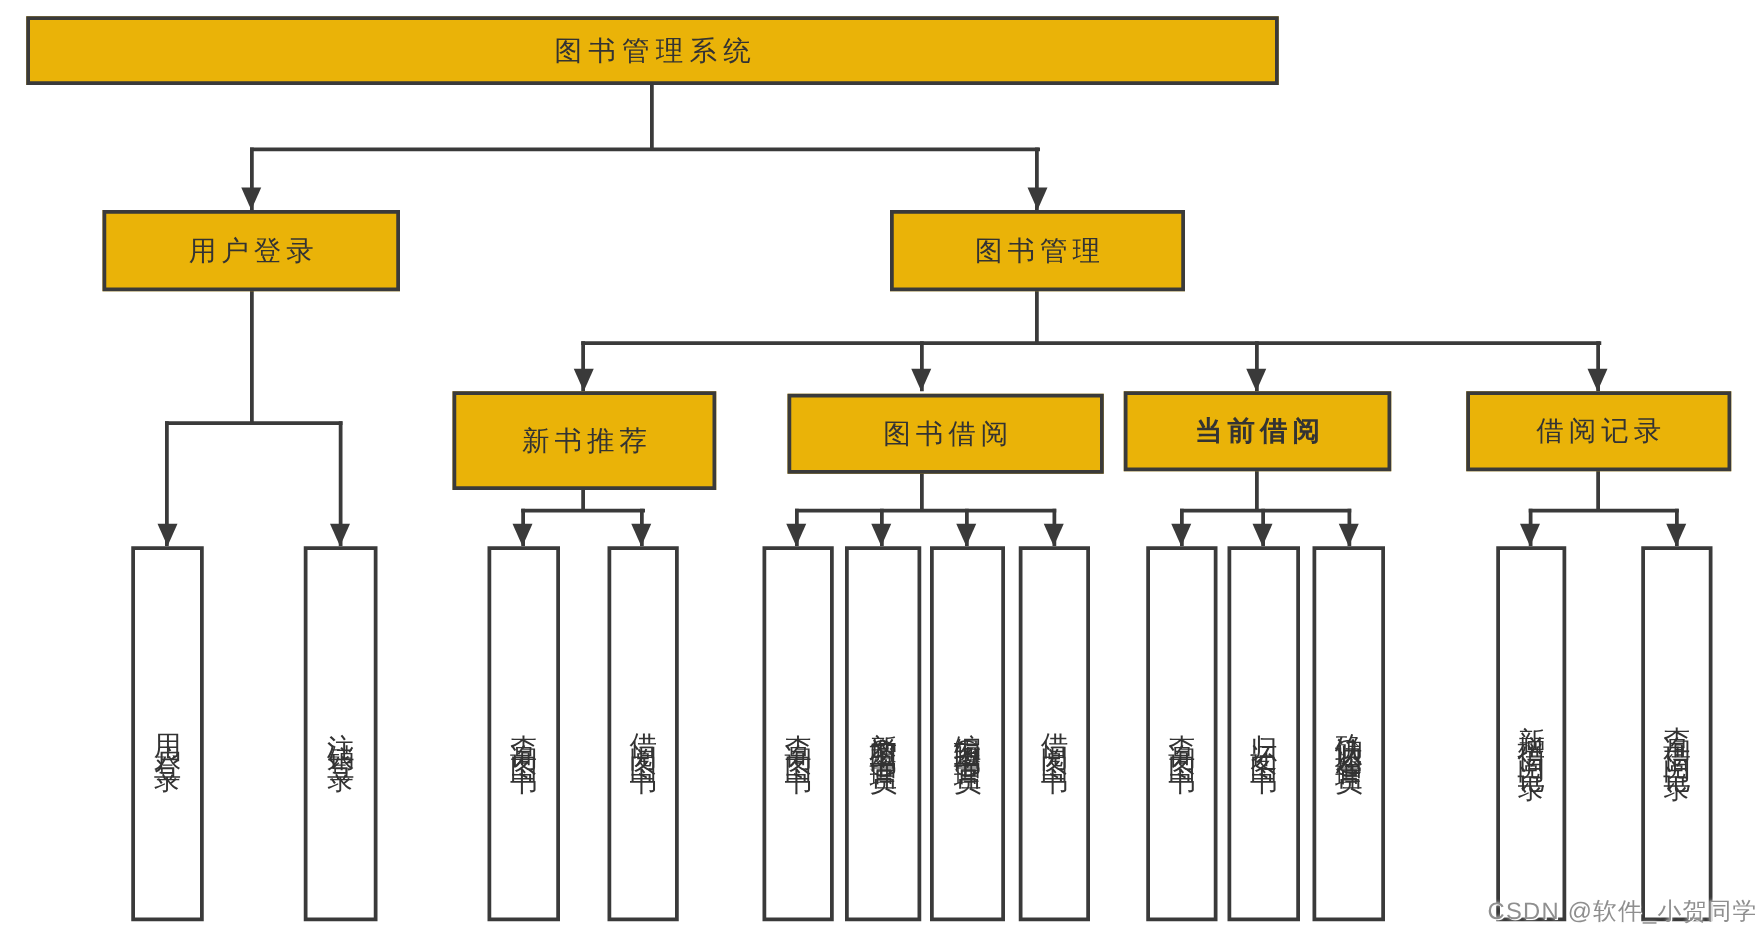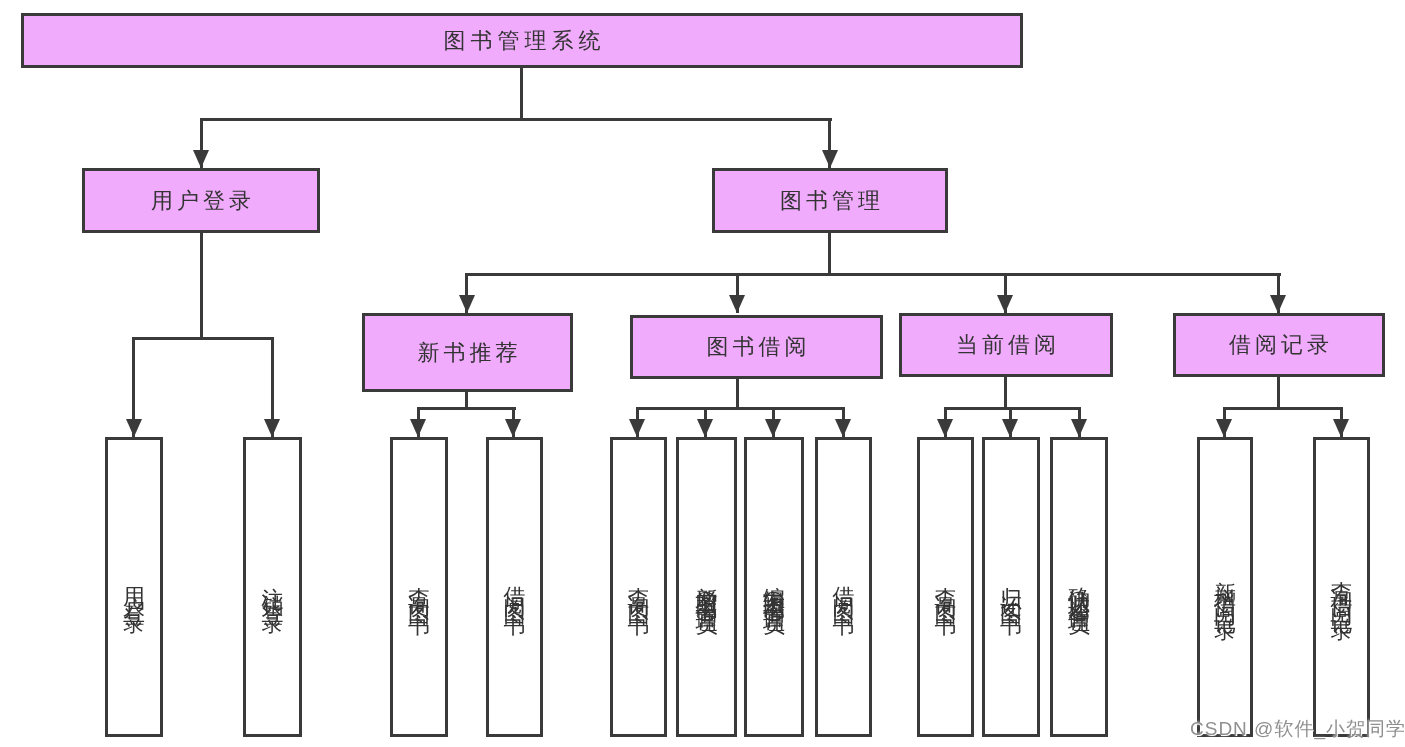--- a/index.html
+++ b/index.html
@@ -7,21 +7,21 @@
     --text:#333333;
     --wm:#8f8f8f;
   }
   html,body{margin:0;padding:0;background:#ffffff;}
   #stage{
     position:relative;width:1405px;height:747px;background:#ffffff;
     font-family:"Liberation Sans","DejaVu Sans",sans-serif;
     color:var(--text);overflow:hidden;
   }
   .box{
-    position:absolute;box-sizing:border-box;background:#f0abfc;
+    position:absolute;box-sizing:border-box;background:#eab308;
     border:3px solid var(--line);
     display:flex;align-items:center;justify-content:center;
     font-size:22px;letter-spacing:4px;text-indent:4px;
     color:var(--text);z-index:2;white-space:nowrap;
   }
   .box.root{font-size:22px;letter-spacing:5px;text-indent:5px;}
   .vbox{
     position:absolute;box-sizing:border-box;background:#ffffff;
     border:3px solid var(--line);
     display:flex;align-items:center;justify-content:center;
@@ -125,21 +125,21 @@
   <div class="box" style="left:712px;top:168px;width:236px;height:65px;align-items:center;">
     <span>图书管理</span>
   </div>
 
   <div class="box" style="left:362px;top:313px;width:211px;height:79px;">
     <span>新书推荐</span>
   </div>
   <div class="box" style="left:630px;top:315px;width:253px;height:64px;">
     <span>图书借阅</span>
   </div>
-  <div class="box" style="left:899px;top:313px;width:214px;height:64px;">
+  <div class="box" style="left:899px;top:313px;width:214px;height:64px;font-weight:bold;">
     <span>当前借阅</span>
   </div>
   <div class="box" style="left:1173px;top:313px;width:212px;height:64px;">
     <span>借阅记录</span>
   </div>
 
   <div class="vbox" style="left:105px;width:58px;">
     <span>用户登录</span>
   </div>
   <div class="vbox" style="left:243px;width:59px;">

